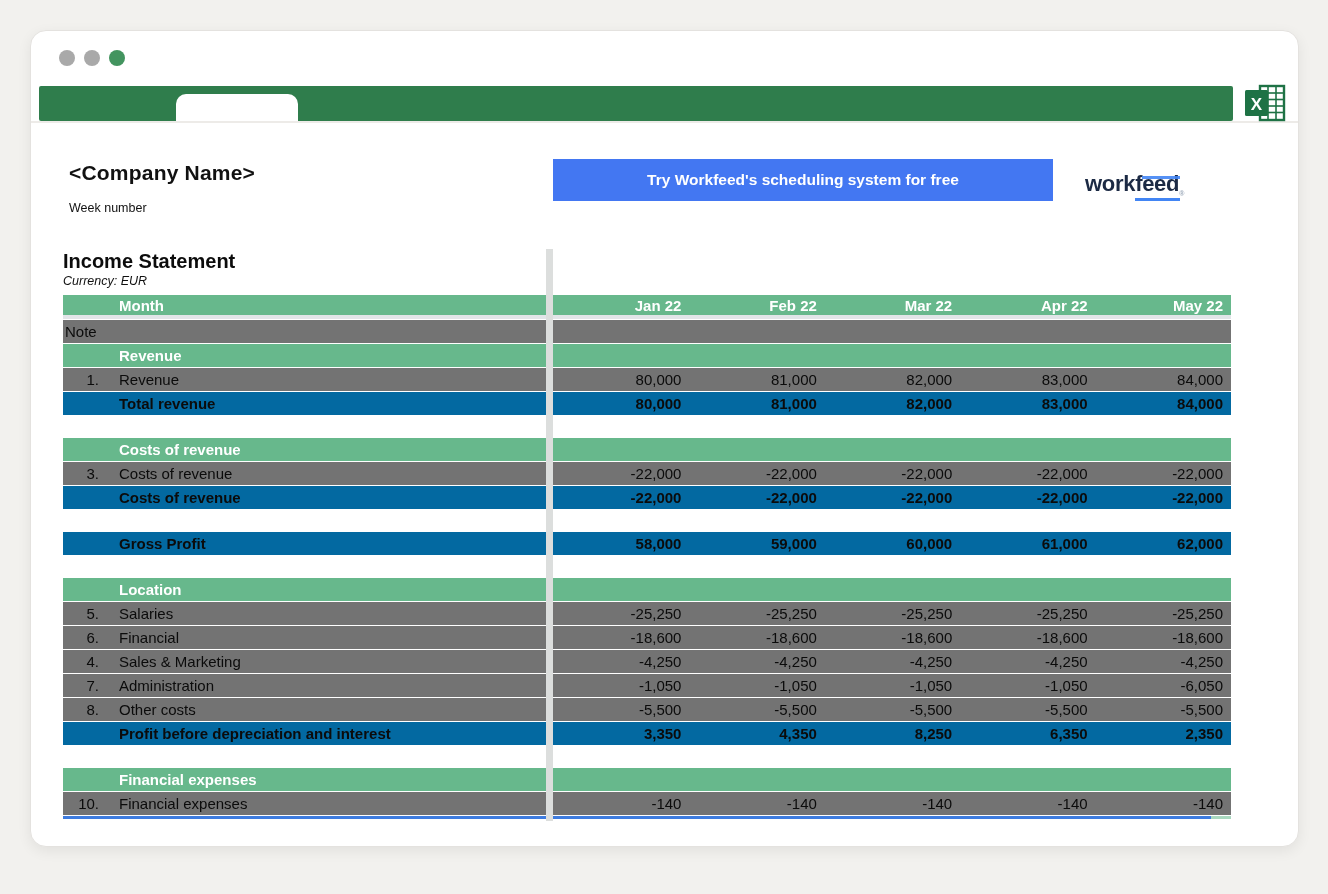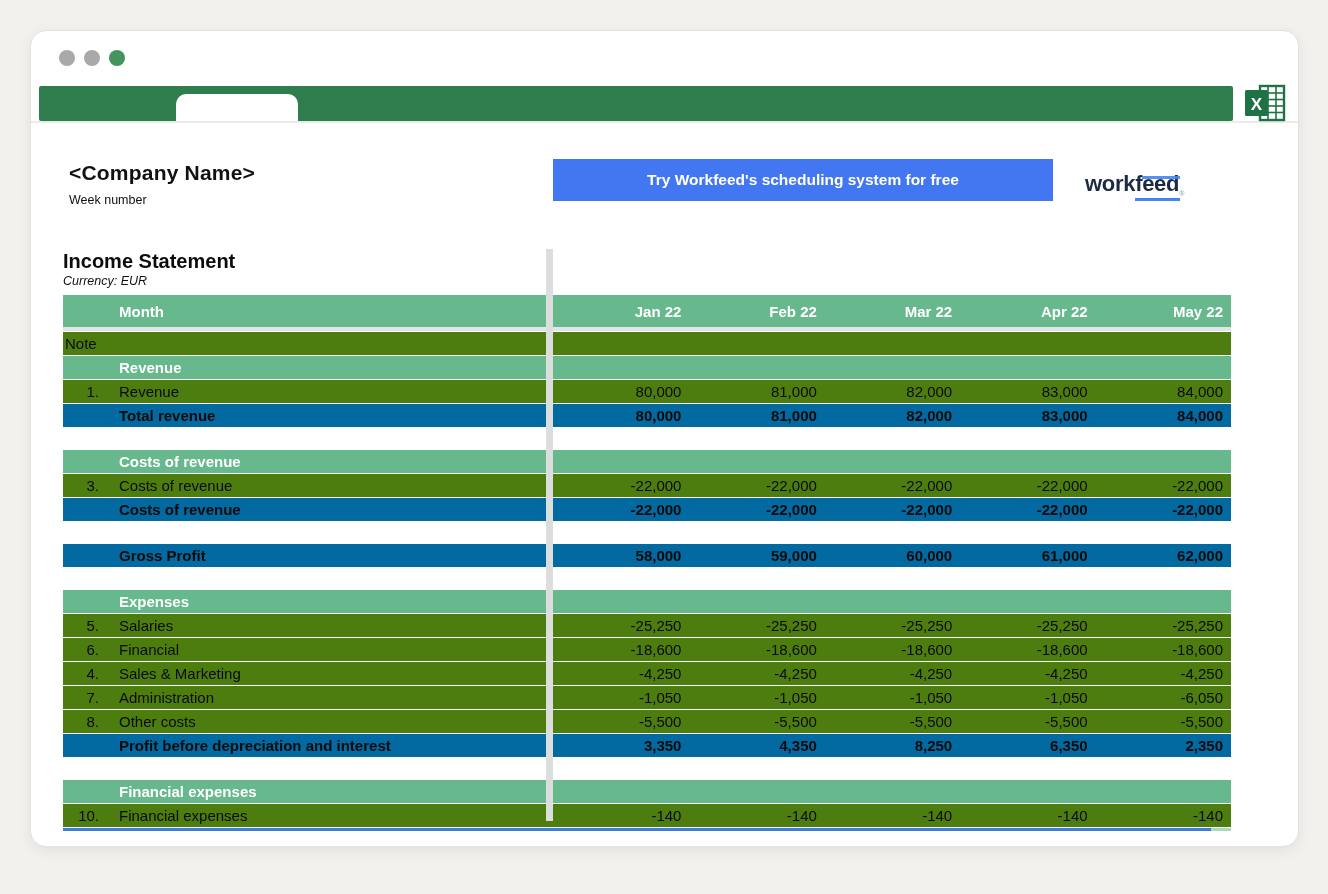--- a/index.html
+++ b/index.html
@@ -11,33 +11,33 @@
   .dot.gray{background:#a9a9a9}
   .dot.green{background:#43945f}
   
   .greenbar{position:absolute;left:8px;top:55px;width:1194px;height:35px;background:#2f7d4c;border-radius:2px}
   .sheettab{position:absolute;left:137px;top:8px;width:122px;height:27px;background:#fff;border-radius:10px 10px 0 0}
   .bar-underline{position:absolute;left:0;right:0;top:90px;height:2px;background:#edebe8}
   .excel-icon{position:absolute;left:1212px;top:52px;width:44px;height:40px}
   
   .company{position:absolute;left:38px;top:130px;color:#111}
   .company .name{font-size:21px;font-weight:700;letter-spacing:.2px}
-  .company .week{font-size:12.5px;margin-top:8px;font-weight:500}
+  .company .week{font-size:12.5px;margin-top:16px;font-weight:500}
   .cta{position:absolute;left:522px;top:128px;width:500px;height:42px;background:#4377f2;border:none;color:#fff;font-family:"Liberation Sans",sans-serif;font-size:15.5px;font-weight:700;display:flex;align-items:center;justify-content:center;cursor:pointer}
   .logo{position:absolute;left:1054px;top:140px;font-size:22px;font-weight:700;color:#1c2a44;letter-spacing:-.3px}
   .logo .feed{position:relative;display:inline-block}
   .logo .feed::before{content:"";position:absolute;left:7px;right:-1px;top:5px;height:3px;background:#4285f4;opacity:.9}
   .logo .feed::after{content:"";position:absolute;left:0;right:-1px;bottom:-4px;height:3px;background:#4285f4}
   .logo .reg{font-size:7px;color:#9aa7b8;vertical-align:bottom}
   
   .sheet-title{position:absolute;left:32px;top:219px;font-size:20px;font-weight:700;color:#0c0c0c;margin:0}
   .currency{position:absolute;left:32px;top:243px;font-size:12.5px;font-style:italic;color:#111}
   .tablewrap{position:absolute;left:32px;top:264px;width:1168px}
-  .row{display:flex;align-items:center;height:23px;margin-bottom:1px;font-size:15px;color:#0b0b0b;background:#4d7c0f}
-  .row.month{height:32px;margin-bottom:0;background:#67b88c;color:#fff;font-weight:700}
+  .row{display:flex;align-items:center;height:23px;margin-bottom:1px;font-size:15px;color:#0b0b0b;background:#737373}
+  .row.month{height:20px;margin-bottom:0;background:#67b88c;color:#fff;font-weight:700}
   .row.section{background:#67b88c;color:#fff;font-weight:700}
   .row.total{background:#0369a1;font-weight:700}
   .gray-strip{height:4px;background:#e2e5e8;margin-bottom:1px}
   .spacer{height:22px;background:#fff}
   .lbl{flex:1;display:flex;align-items:center;white-space:nowrap}
   .lbl.sec{padding-left:56px}
   .lbl.flush{padding-left:2px}
   .num{width:36px;text-align:right;flex:none}
   .txt{margin-left:20px}
   .cell{width:135.4px;flex:none;text-align:right;padding-right:8px;box-sizing:border-box}
@@ -160,21 +160,21 @@
           <div class="txt">Gross Profit</div>
         </div>
         <div class="cell">58,000</div>
         <div class="cell">59,000</div>
         <div class="cell">60,000</div>
         <div class="cell">61,000</div>
         <div class="cell">62,000</div>
       </div>
       <div class="spacer"></div>
       <div class="row section">
-        <div class="lbl sec">Expenses</div>
+        <div class="lbl sec">Location</div>
       </div>
       <div class="row">
         <div class="lbl">
           <div class="num">5.</div>
           <div class="txt">Salaries</div>
         </div>
         <div class="cell">-25,250</div>
         <div class="cell">-25,250</div>
         <div class="cell">-25,250</div>
         <div class="cell">-25,250</div>

